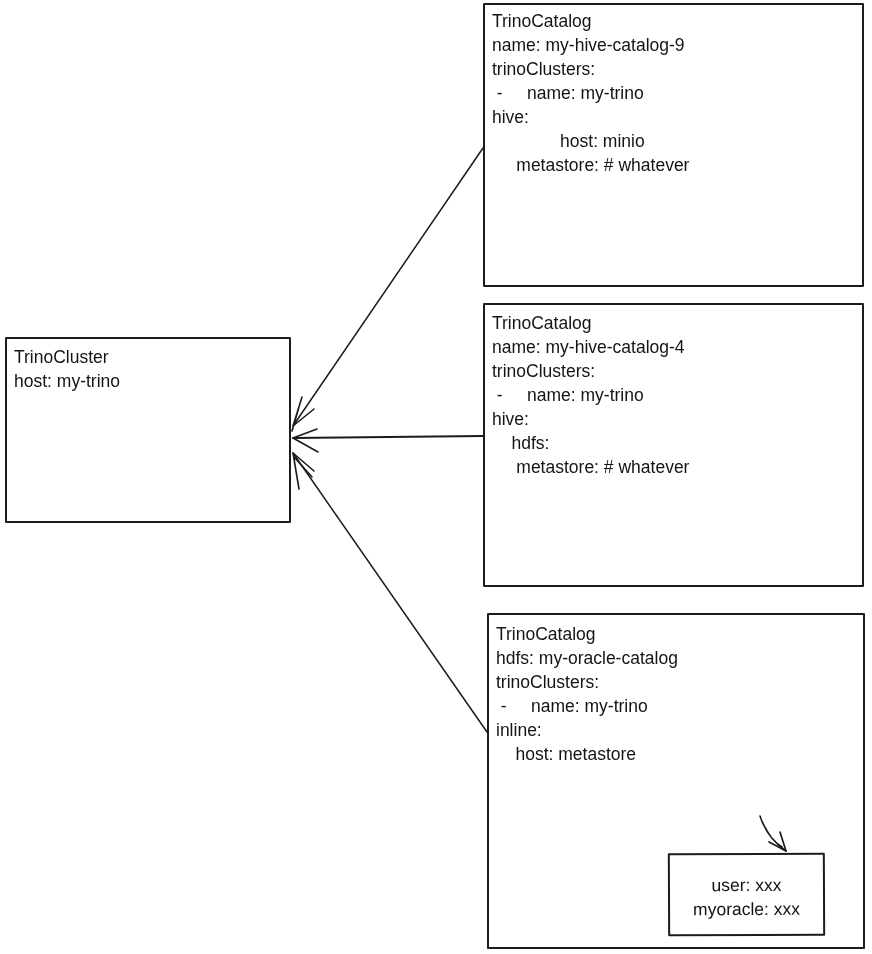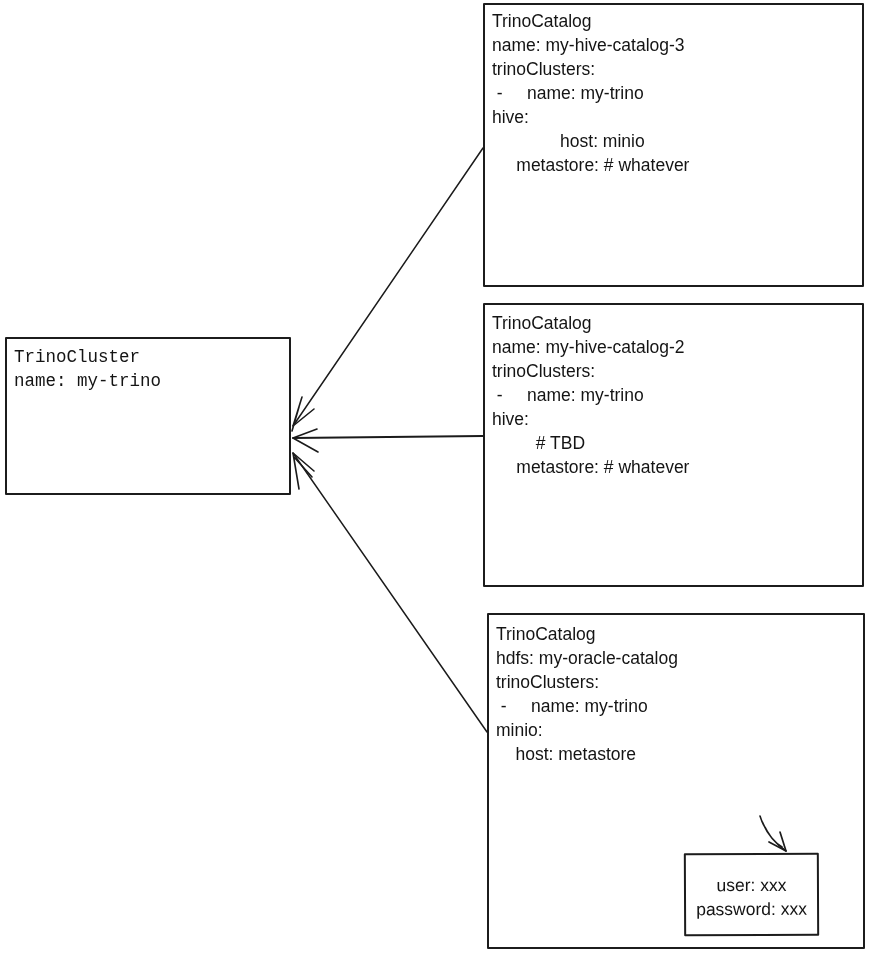--- a/index.html
+++ b/index.html
@@ -27,32 +27,32 @@
   }
   .ln {
     height: 24px;
     white-space: pre;
     overflow: visible;
   }
   .content {
     padding-left: 7px;
   }
   
-  #cluster-box   { left: 5px;   top: 337px; width: 286px; height: 158px; font-family: Liberation Mono, monospace; }
+  #cluster-box   { left: 5px;   top: 337px; width: 286px; height: 186px; }
   #cluster-box .content { padding-top: 6px; }
   
   #catalog1-box  { left: 483px; top: 3px;   width: 381px; height: 284px; }
   #catalog1-box .content { padding-top: 4px; }
   #catalog2-box  { left: 483px; top: 303px; width: 381px; height: 284px; }
   #catalog2-box .content { padding-top: 6px; }
   #catalog3-box  { left: 487px; top: 613px; width: 378px; height: 336px; }
   #catalog3-box .content { padding-top: 7px; }
   
   #secret-box {
-    left: 684px; top: 853px; width: 135px; height: 83px;
+    left: 668px; top: 853px; width: 157px; height: 83px;
     border-width: 2.5px;
     transform: rotate(-0.25deg);
   }
   #secret-box .content {
     padding: 18px 0 0 0;
     text-align: center;
   }
   
   .connector-layer {
     position: absolute;
@@ -67,63 +67,63 @@
   }
 </style>
 </head>
 <body>
 
 <div class="canvas">
 
   <div class="box" id="cluster-box">
     <div class="content">
       <div class="ln">TrinoCluster</div>
-      <div class="ln">name: my-trino</div>
+      <div class="ln">host: my-trino</div>
     </div>
   </div>
 
   <div class="box" id="catalog1-box">
     <div class="content">
       <div class="ln">TrinoCatalog</div>
-      <div class="ln">name: my-hive-catalog-3</div>
+      <div class="ln">name: my-hive-catalog-9</div>
       <div class="ln">trinoClusters:</div>
       <div class="ln"> -     name: my-trino</div>
       <div class="ln">hive:</div>
       <div class="ln">              host: minio</div>
       <div class="ln">     metastore: # whatever</div>
     </div>
   </div>
 
   <div class="box" id="catalog2-box">
     <div class="content">
       <div class="ln">TrinoCatalog</div>
-      <div class="ln">name: my-hive-catalog-2</div>
+      <div class="ln">name: my-hive-catalog-4</div>
       <div class="ln">trinoClusters:</div>
       <div class="ln"> -     name: my-trino</div>
       <div class="ln">hive:</div>
-      <div class="ln">         # TBD</div>
+      <div class="ln">    hdfs:</div>
       <div class="ln">     metastore: # whatever</div>
     </div>
   </div>
 
   <div class="box" id="catalog3-box">
     <div class="content">
       <div class="ln">TrinoCatalog</div>
       <div class="ln">hdfs: my-oracle-catalog</div>
       <div class="ln">trinoClusters:</div>
       <div class="ln"> -     name: my-trino</div>
-      <div class="ln">minio:</div>
+      <div class="ln">inline:</div>
       <div class="ln">    host: metastore</div>
     </div>
   </div>
 
   <div class="box" id="secret-box">
     <div class="content">
       <div class="ln">user: xxx</div>
-      <div class="ln">password: xxx</div>
+      <div class="ln">myoracle: xxx</div>
     </div>
   </div>
 
   <svg class="connector-layer" viewBox="0 0 872 954" xmlns="http://www.w3.org/2000/svg">
 
     <path d="M483,148 L293,426" stroke-width="1.5"></path>
     <path d="M293,426 L302,397 M293,426 L314,409 M292,431 L299,407" stroke-width="1.6"></path>
 
     <path d="M483,436 L293,438" stroke-width="1.8"></path>
     <path d="M293,438 L317,429 M293,438 L318,452" stroke-width="1.6"></path>

